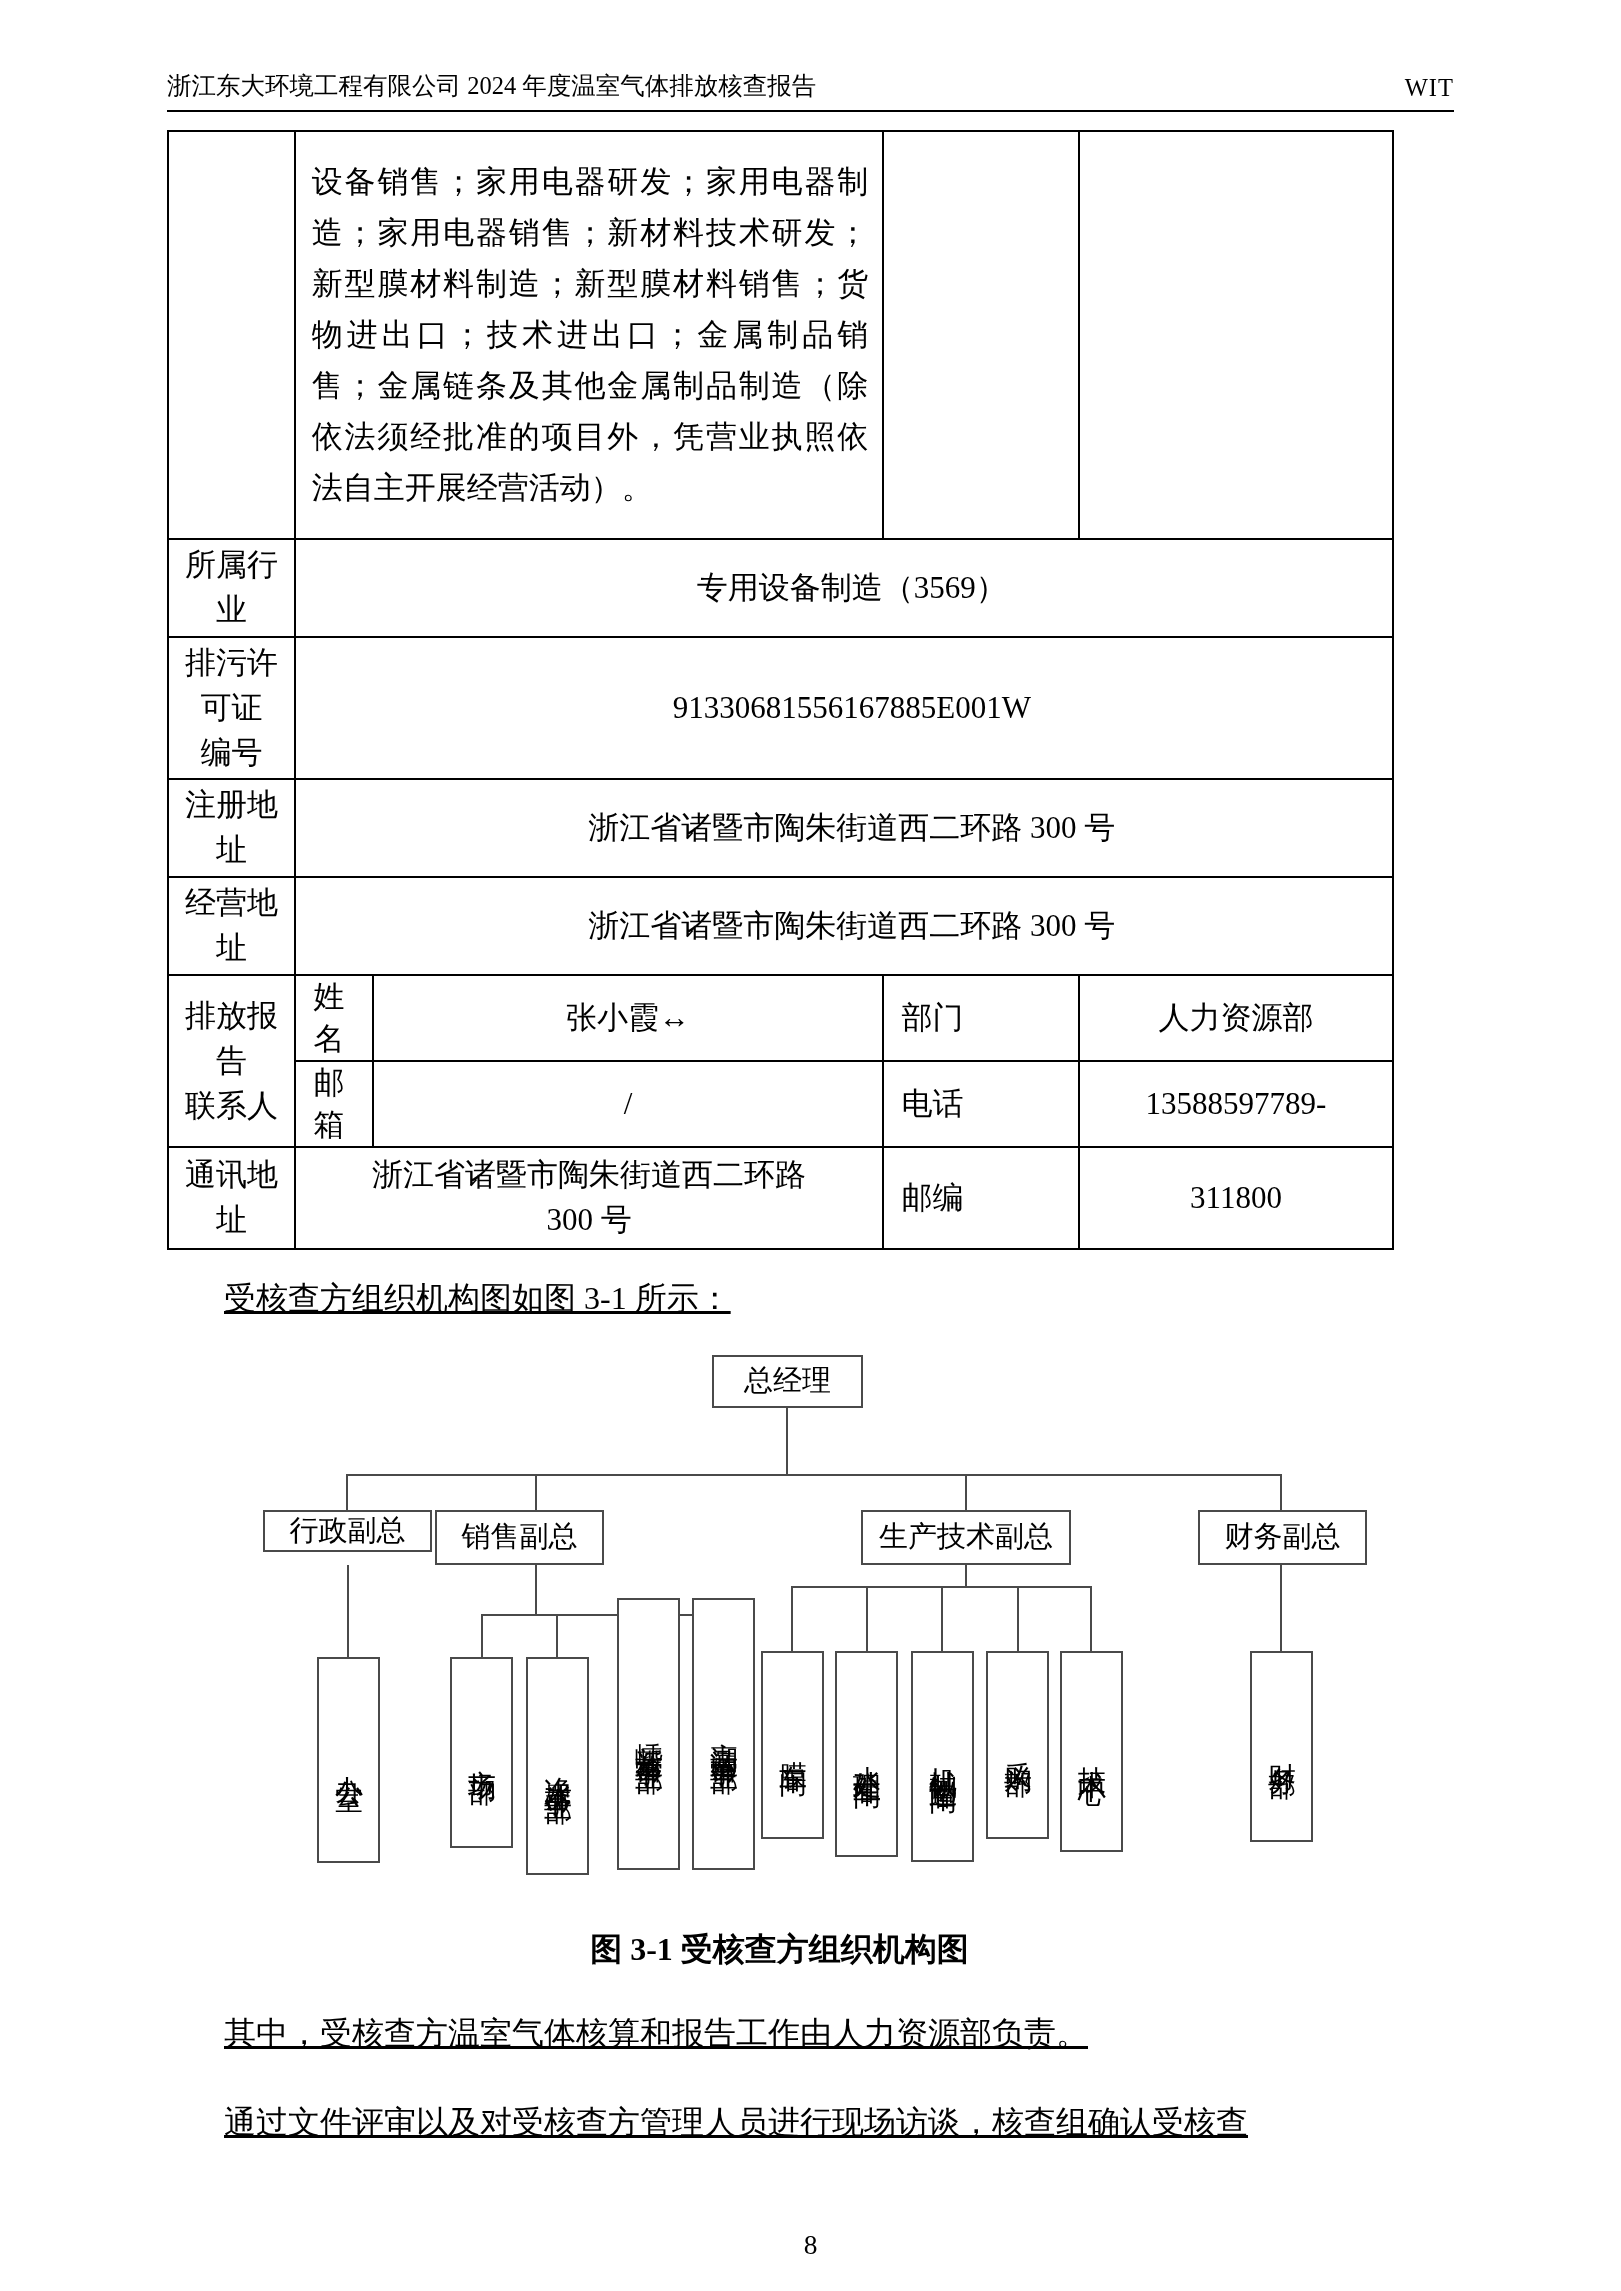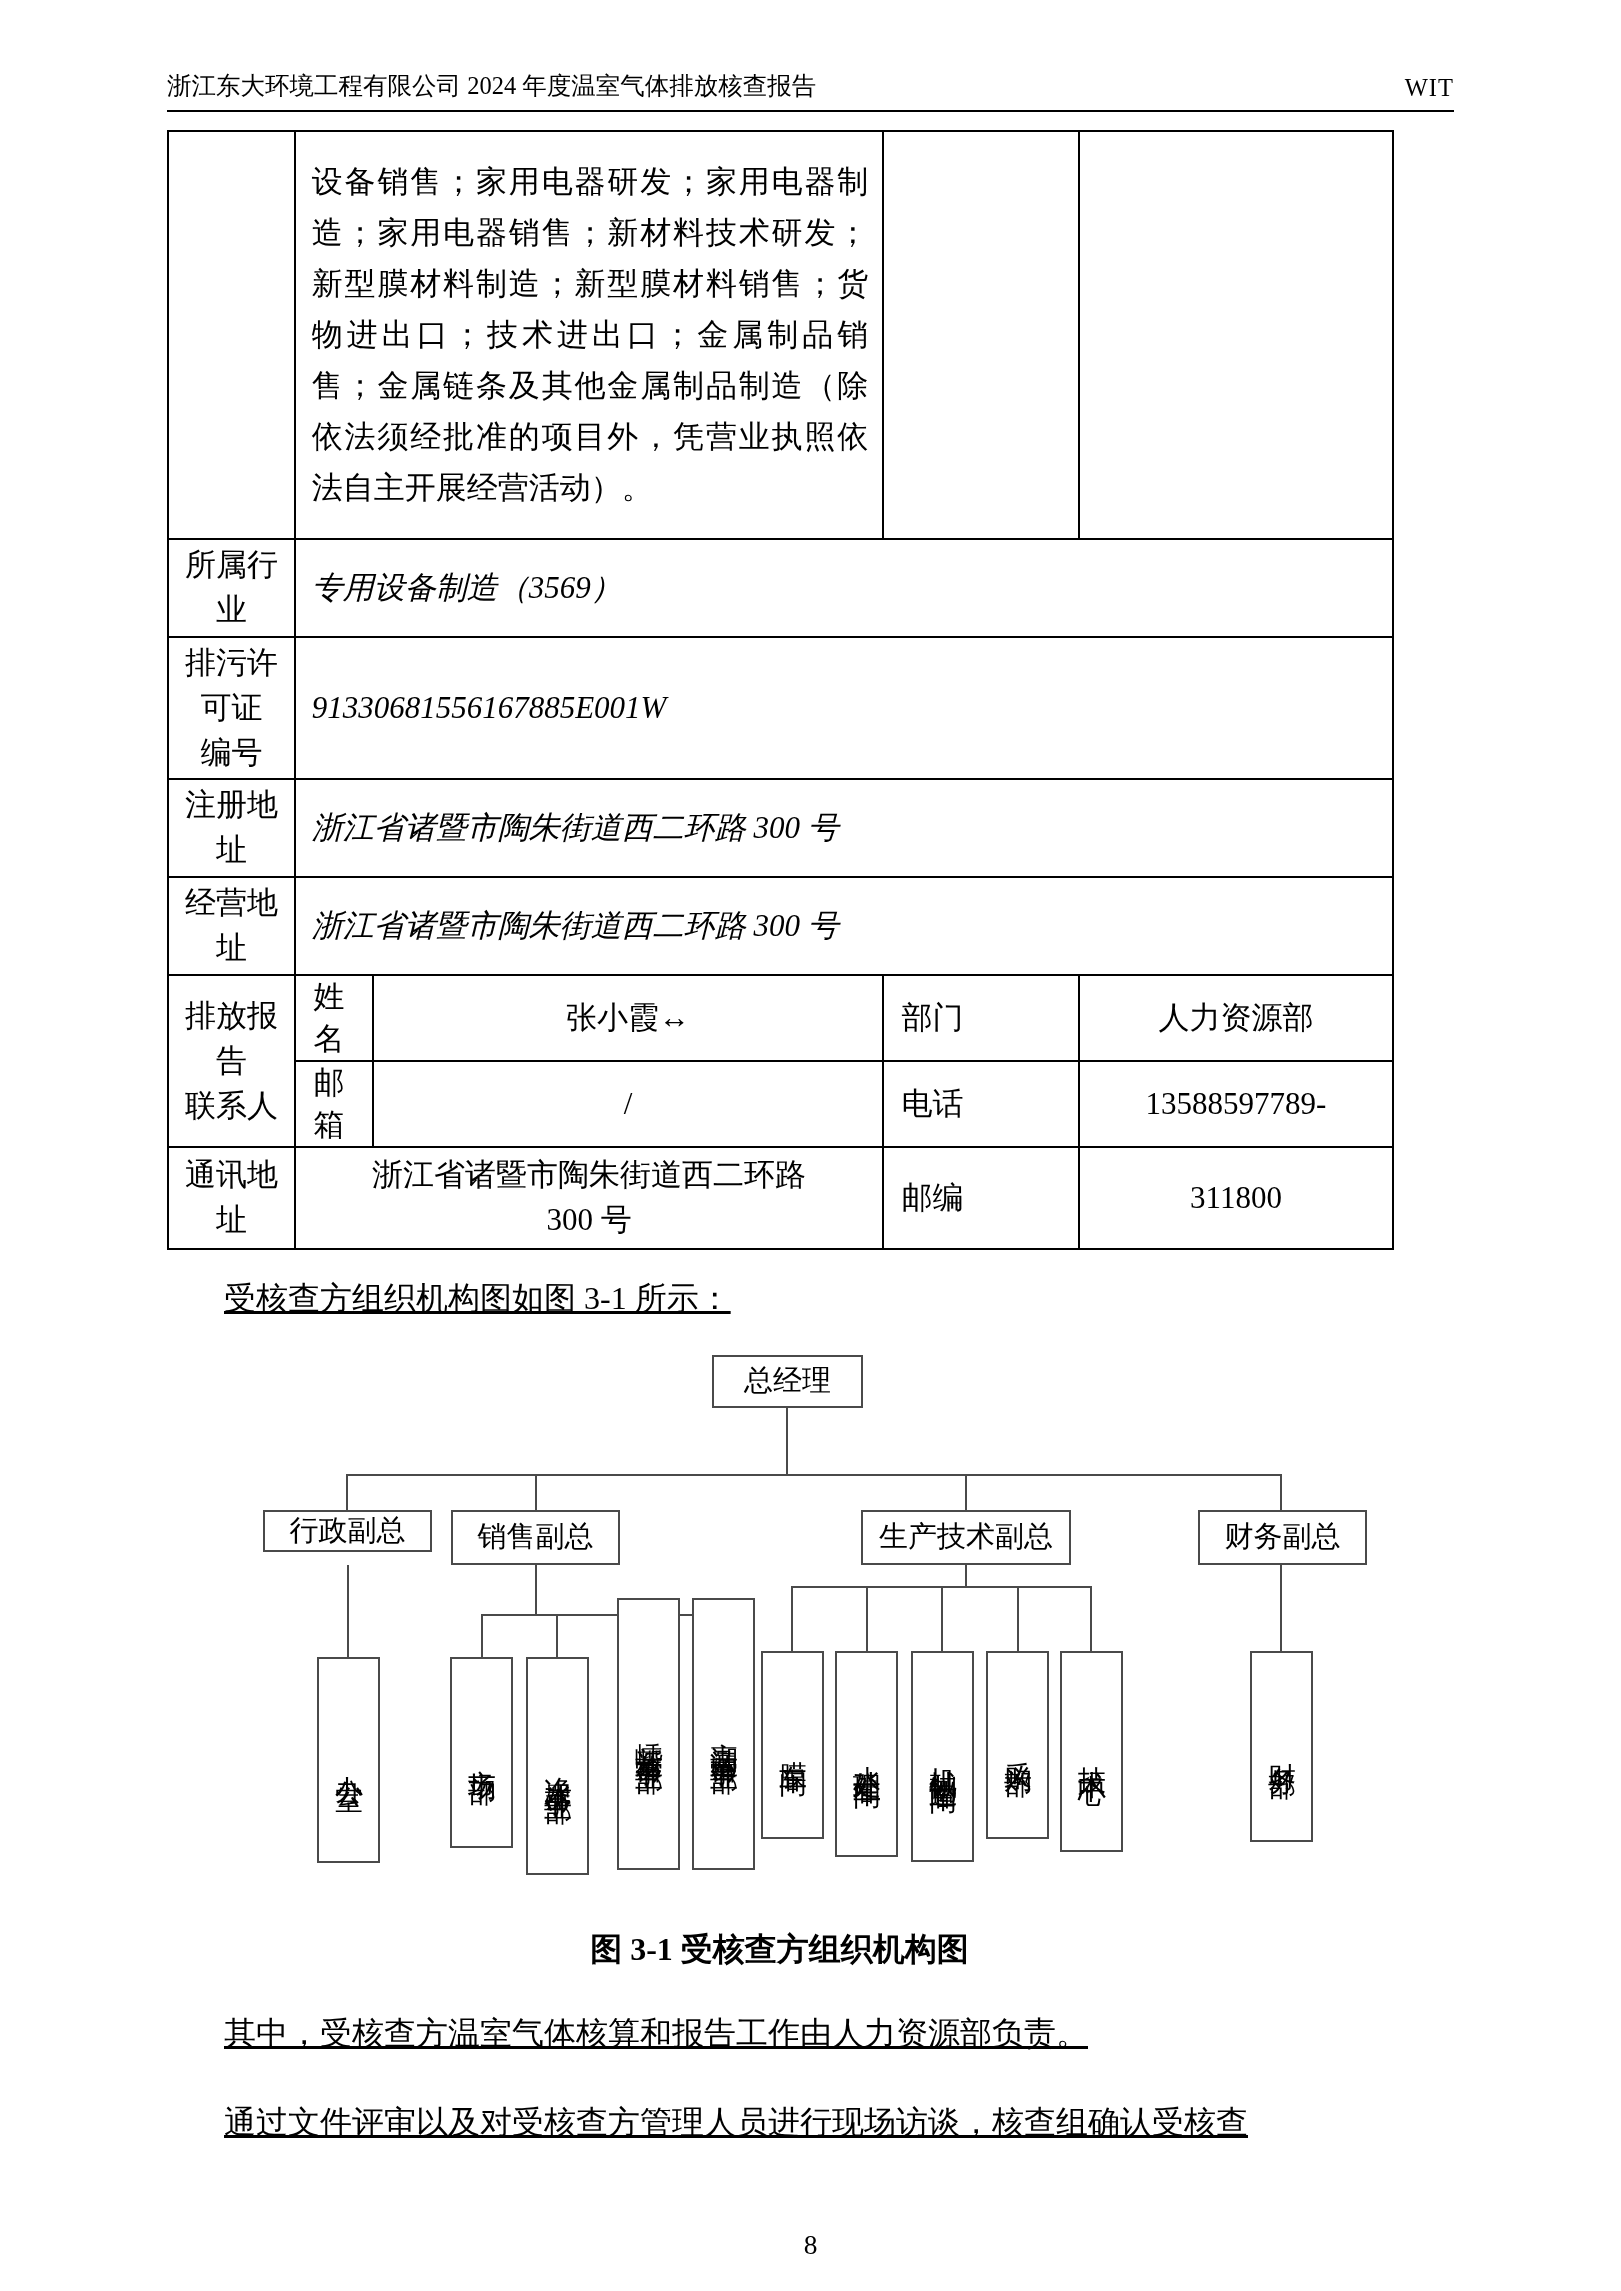--- a/index.html
+++ b/index.html
@@ -11,21 +11,21 @@
   .header { margin: 69px 167px 0 167px; display: flex; justify-content: space-between;
             align-items: flex-end; border-bottom: 2.9px solid #000; padding-bottom: 7.8px; gap: 48px; }
   .header .h-left  { font-size: 24.5px; }
   .header .h-right { font-size: 24.5px; letter-spacing: 1px; }
 
   
   table.info-table { border-collapse: collapse; table-layout: fixed; width: 1225px; margin: 18px 0 0 167px; }
   table.info-table td { border: 2px solid #000; font-size: 31px; vertical-align: middle; }
   td.lbl    { text-align: center; white-space: pre-line; font-size: 29px; line-height: 1.45; padding: 3px; }
   td.sublbl { text-align: left; padding-left: 17.6px; font-size: 29px; }
-  td.val    { text-align: left; padding-left: 15.7px; font-style: italic; }
+  td.val    { text-align: center; padding-left: 15.7px; }
   td.val-c  { text-align: center; }
   td.pre    { white-space: pre-line; line-height: 1.45; }
   td.scope  { vertical-align: top; text-align: justify; padding: 5.9px 13.7px 5.9px 15.7px; line-height: 51px; }
   tr.r-scope td    { height: 408px; }
   tr.r-industry td { height: 90px; }
   tr.r-permit td   { height: 110px; }
   tr.r-regaddr td  { height: 86px; }
   tr.r-bizaddr td  { height: 96px; }
   tr.r-name td     { height: 74px; }
   tr.r-email td    { height: 71px; }
@@ -134,21 +134,21 @@
     <i class="vl" style="left:624px;top:241px;height:65px"></i>
     <i class="vl" style="left:699px;top:241px;height:65px"></i>
     <i class="vl" style="left:774px;top:241px;height:65px"></i>
     <i class="vl" style="left:850px;top:241px;height:65px"></i>
     <i class="vl" style="left:923px;top:241px;height:65px"></i>
     <i class="vl" style="left:1113px;top:220px;height:86px"></i>
 
     <div class="node" style="left:545px;top:9.8px;width:151px;height:53px">总经理</div>
 
     <div class="node" style="left:96px;top:165px;width:169px;height:42px">行政副总</div>
-    <div class="node" style="left:284px;top:165px;width:169px;height:55px">销售副总</div>
+    <div class="node" style="left:268px;top:165px;width:169px;height:55px">销售副总</div>
     <div class="node" style="left:694px;top:165px;width:210px;height:55px">生产技术副总</div>
     <div class="node" style="left:1031px;top:165px;width:169px;height:55px">财务副总</div>
 
     <div class="node v" style="left:150px;top:312px;width:63px;height:206px">办公室</div>
     <div class="node v" style="left:283px;top:312px;width:63px;height:191px">市场部</div>
     <div class="node v" style="left:359px;top:312px;width:63px;height:218px">净水器事业部</div>
     <div class="node v" style="left:450px;top:253px;width:63px;height:272px">嵊新运营事业部</div>
     <div class="node v" style="left:525px;top:253px;width:63px;height:272px">高湖运营事业部</div>
     <div class="node v" style="left:594px;top:306px;width:63px;height:188px">膜车间</div>
     <div class="node v" style="left:668px;top:306px;width:63px;height:206px">水处理车间</div>

